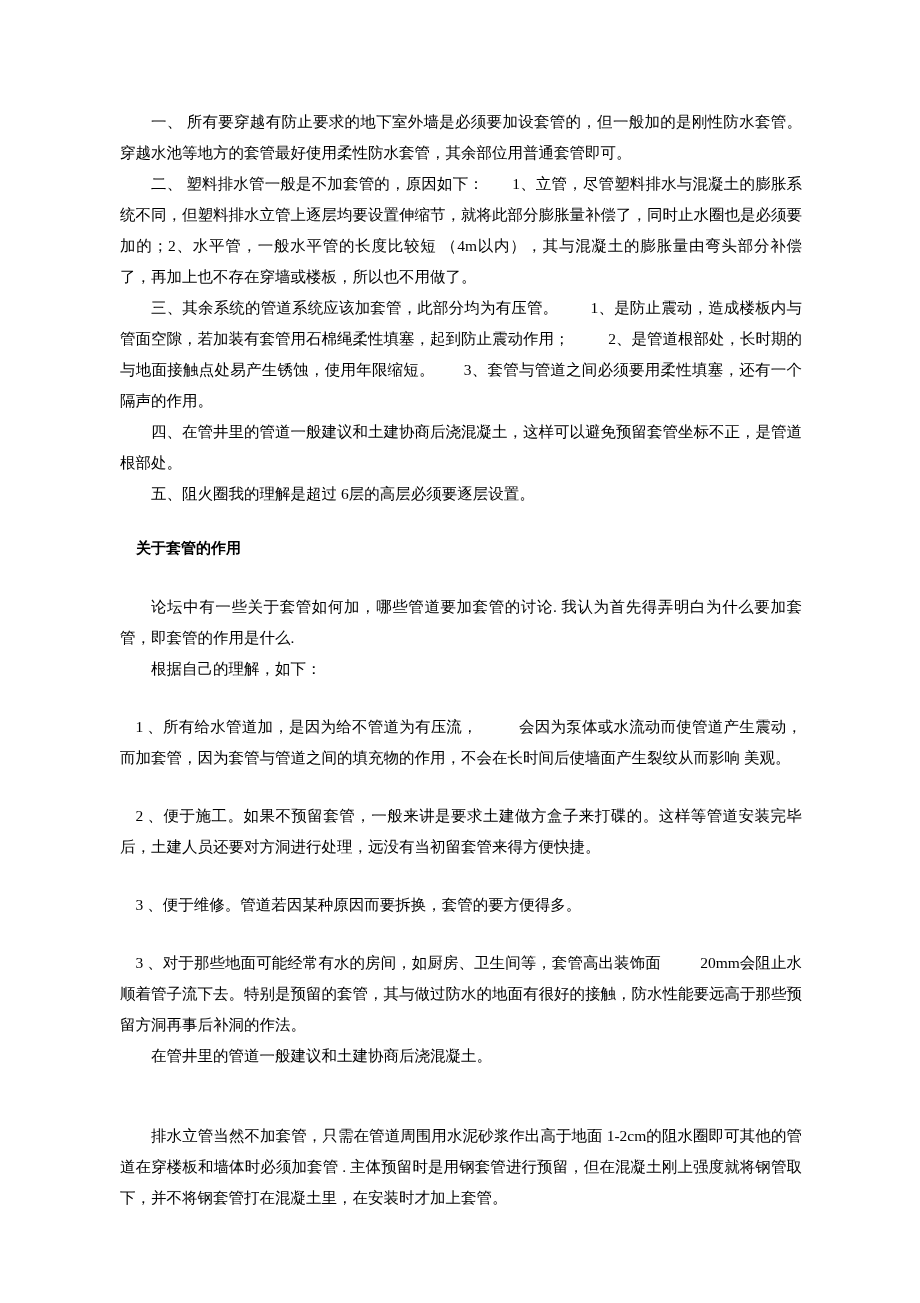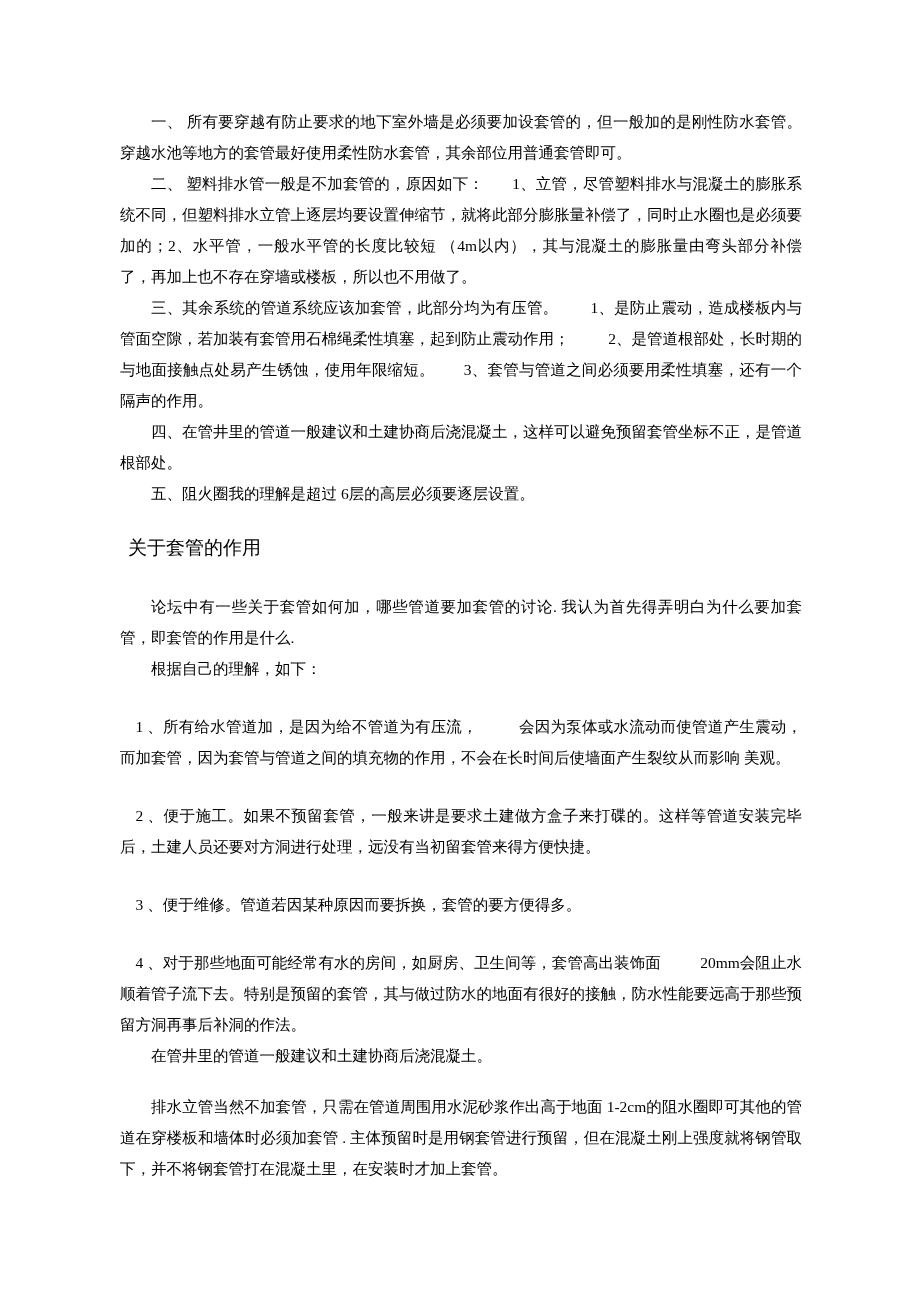--- a/index.html
+++ b/index.html
@@ -25,43 +25,43 @@
     margin: 0;
     font-size: 15.5px;
     line-height: 31px;
     text-align: justify;
     white-space: pre-wrap;
     word-break: break-all;
   }
   .indent-2 { text-indent: 2em; }
   .indent-1 { text-indent: 1em; margin-top: 27px; }
   .heading {
-    font-size: 19px;
+    font-size: 15px;
     line-height: 26px;
-    font-weight: 400;
-    margin: 26px 0 30px 8px;
+    font-weight: 700;
+    margin: 26px 0 30px 16px;
     white-space: pre-wrap;
   }
-  .gap-before { margin-top: 20px; }
+  .gap-before { margin-top: 49px; }
 </style>
 </head>
 <body>
 
 <div class="page">
 
   <p class="para indent-2">一、 所有要穿越有防止要求的地下室外墙是必须要加设套管的，但一般加的是刚性防水套管。穿越水池等地方的套管最好使用柔性防水套管，其余部位用普通套管即可。</p>
   <p class="para indent-2">二、 塑料排水管一般是不加套管的，原因如下：       1、立管，尽管塑料排水与混凝土的膨胀系统不同，但塑料排水立管上逐层均要设置伸缩节，就将此部分膨胀量补偿了，同时止水圈也是必须要加的；2、水平管，一般水平管的长度比较短 （4m以内），其与混凝土的膨胀量由弯头部分补偿了，再加上也不存在穿墙或楼板，所以也不用做了。</p>
   <p class="para indent-2">三、其余系统的管道系统应该加套管，此部分均为有压管。        1、是防止震动，造成楼板内与管面空隙，若加装有套管用石棉绳柔性填塞，起到防止震动作用；          2、是管道根部处，长时期的与地面接触点处易产生锈蚀，使用年限缩短。       3、套管与管道之间必须要用柔性填塞，还有一个隔声的作用。</p>
   <p class="para indent-2">四、在管井里的管道一般建议和土建协商后浇混凝土，这样可以避免预留套管坐标不正，是管道根部处。</p>
   <p class="para indent-2">五、阻火圈我的理解是超过 6层的高层必须要逐层设置。</p>
 
   <h2 class="heading">关于套管的作用</h2>
 
   <p class="para indent-2">论坛中有一些关于套管如何加，哪些管道要加套管的讨论. 我认为首先得弄明白为什么要加套管，即套管的作用是什么.</p>
   <p class="para indent-2">根据自己的理解，如下：</p>
   <p class="para indent-1">1 、所有给水管道加，是因为给不管道为有压流，          会因为泵体或水流动而使管道产生震动，而加套管，因为套管与管道之间的填充物的作用，不会在长时间后使墙面产生裂纹从而影响 美观。</p>
   <p class="para indent-1">2 、便于施工。如果不预留套管，一般来讲是要求土建做方盒子来打碟的。这样等管道安装完毕后，土建人员还要对方洞进行处理，远没有当初留套管来得方便快捷。</p>
   <p class="para indent-1">3 、便于维修。管道若因某种原因而要拆换，套管的要方便得多。</p>
-  <p class="para indent-1">4 、对于那些地面可能经常有水的房间，如厨房、卫生间等，套管高出装饰面          20mm会阻止水顺着管子流下去。特别是预留的套管，其与做过防水的地面有很好的接触，防水性能要远高于那些预留方洞再事后补洞的作法。</p>
+  <p class="para indent-1">3 、对于那些地面可能经常有水的房间，如厨房、卫生间等，套管高出装饰面          20mm会阻止水顺着管子流下去。特别是预留的套管，其与做过防水的地面有很好的接触，防水性能要远高于那些预留方洞再事后补洞的作法。</p>
   <p class="para indent-2">在管井里的管道一般建议和土建协商后浇混凝土。</p>
   <p class="para indent-2 gap-before">排水立管当然不加套管，只需在管道周围用水泥砂浆作出高于地面 1-2cm的阻水圈即可其他的管道在穿楼板和墙体时必须加套管 . 主体预留时是用钢套管进行预留，但在混凝土刚上强度就将钢管取下，并不将钢套管打在混凝土里，在安装时才加上套管。</p>
 
 </div>
 
 </body></html>

